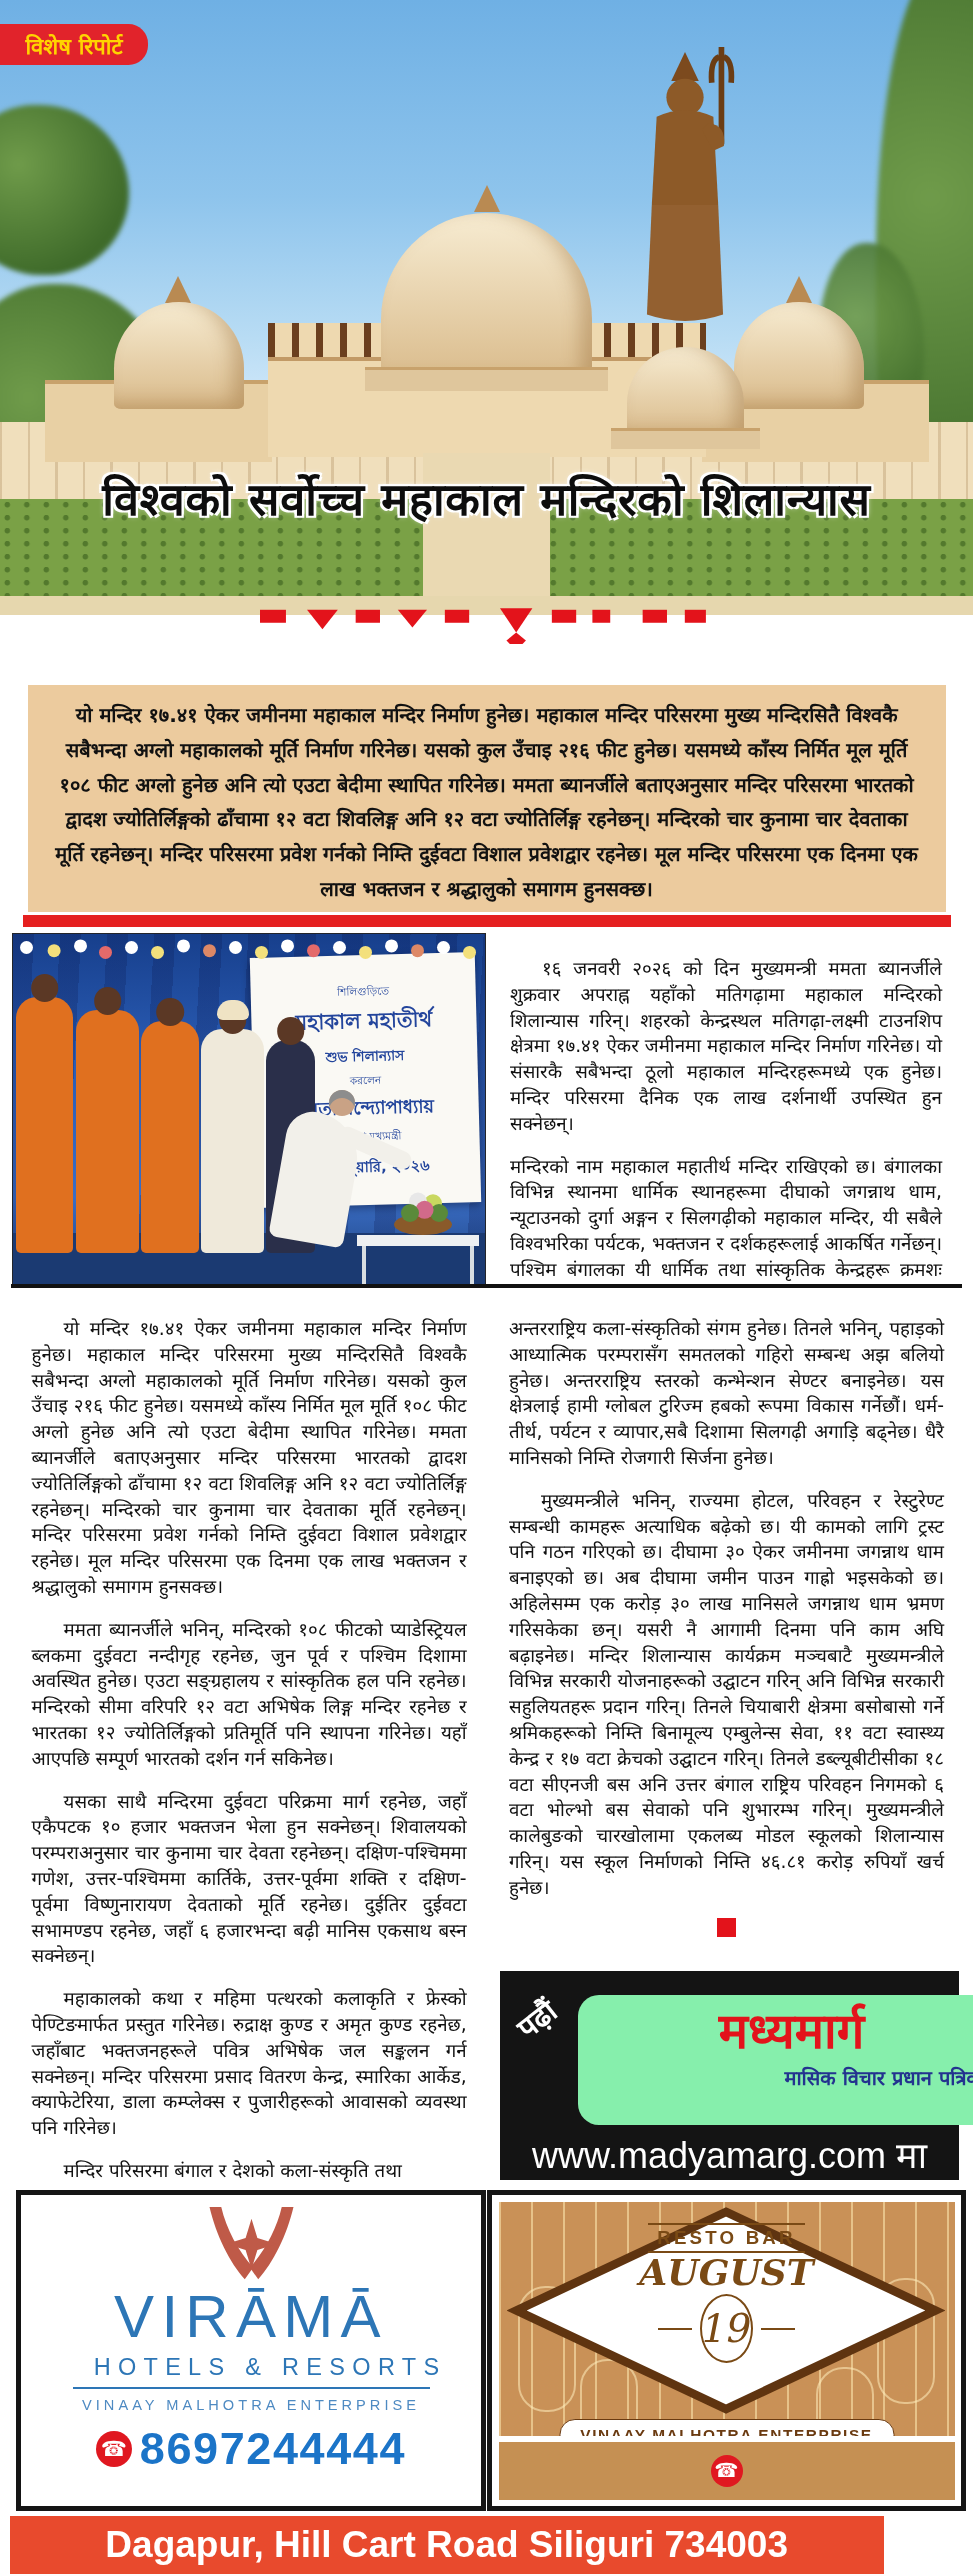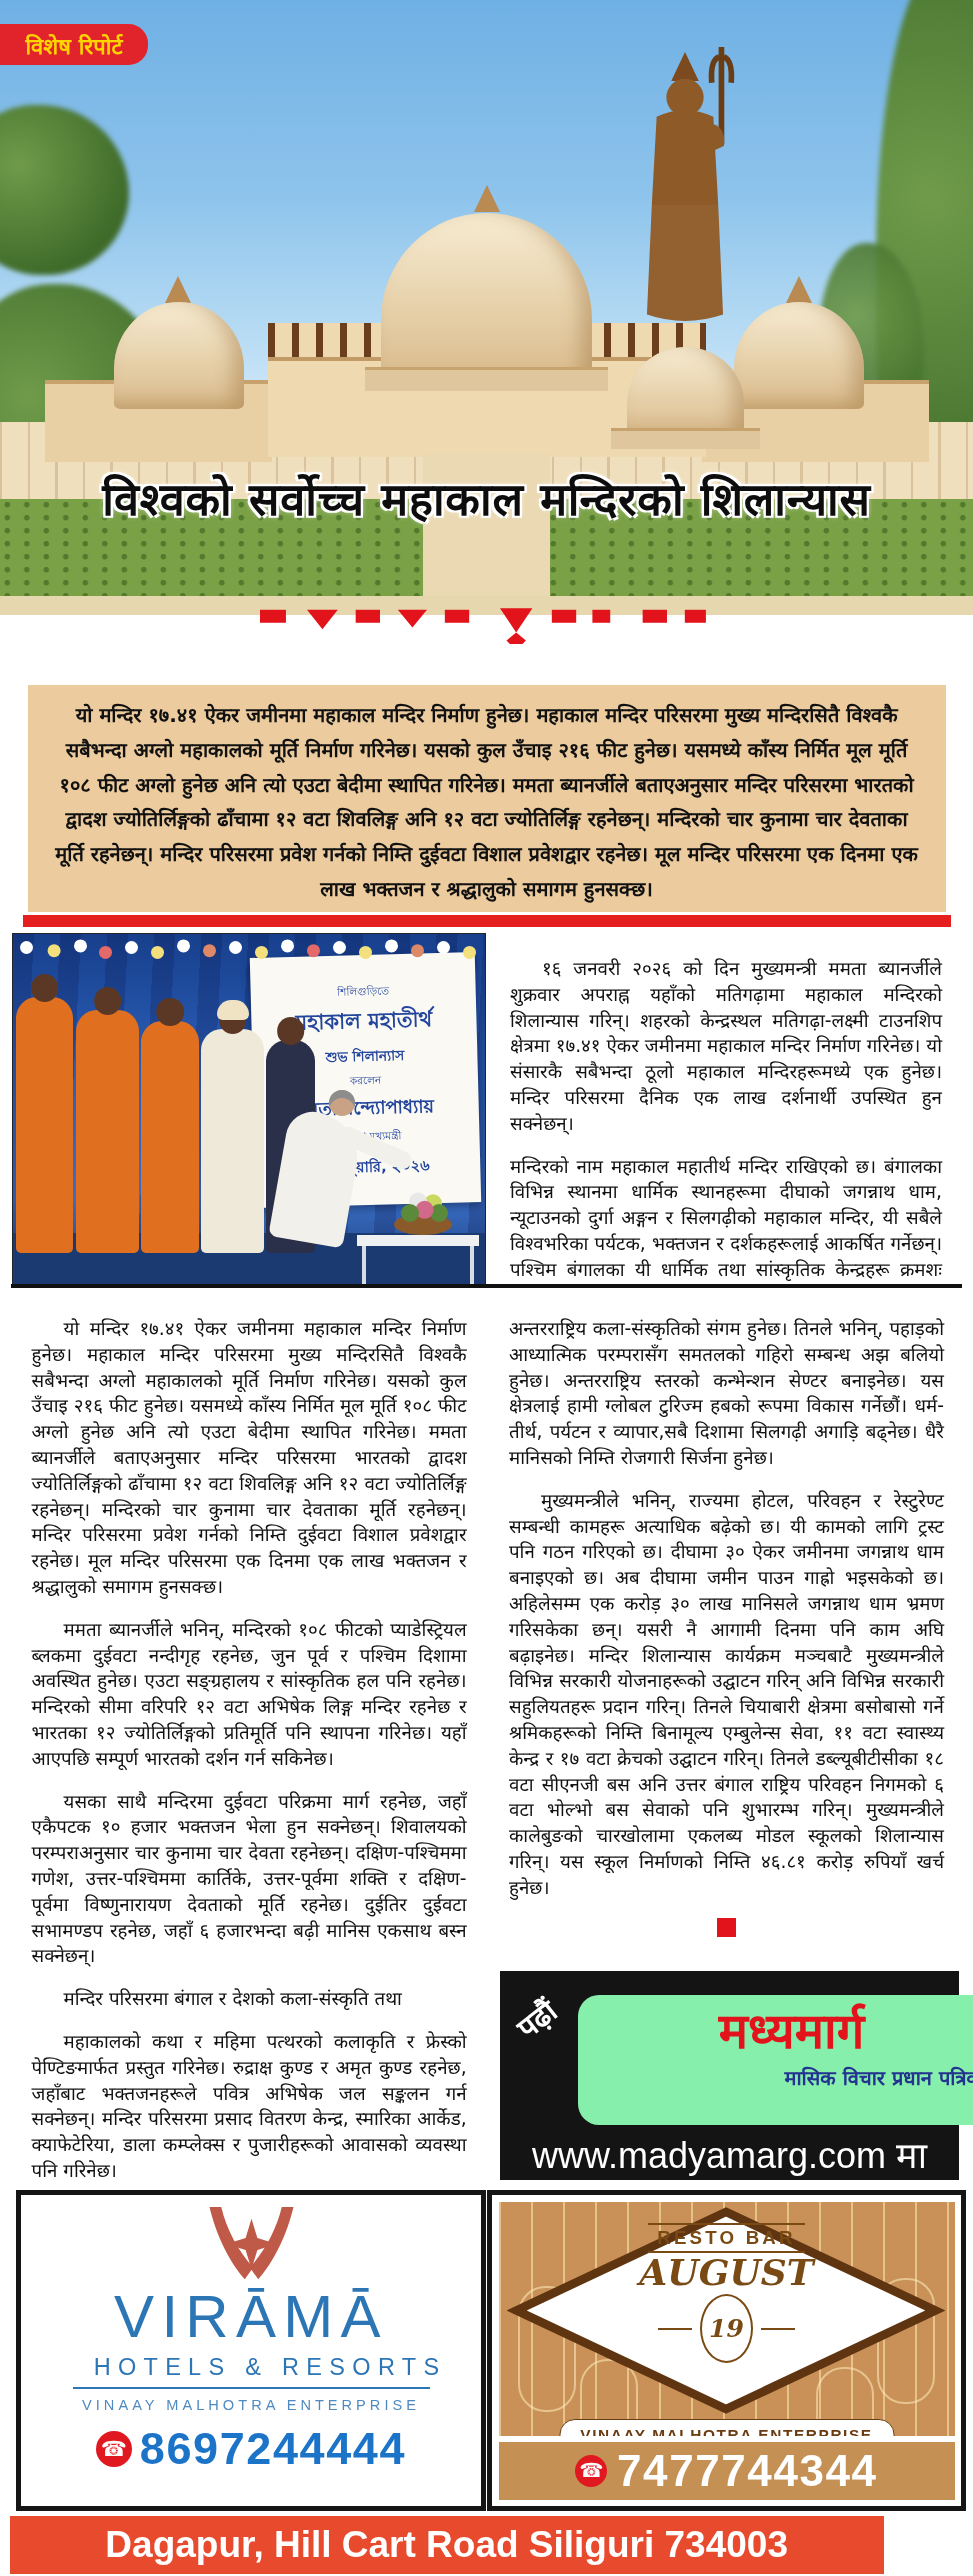--- a/index.html
+++ b/index.html
@@ -133,21 +133,21 @@
   .hoop{position:absolute;width:54px;height:122px;border:2.4px solid rgba(255,238,190,.55);border-radius:27.6px;}
   .aug-diamond{position:absolute;left:8px;top:3.2px;}
   .aug-inner{position:absolute;left:0;top:21px;width:100%;display:flex;flex-direction:column;
              align-items:center;color:#7a4a15;}
   .rb{font-family:"Liberation Sans",sans-serif;font-weight:700;font-size:18.7px;letter-spacing:3.2px;
       border-top:2.4px solid #7a4a15;border-bottom:2.4px solid #7a4a15;padding:2.4px 9.7px;}
   .aug-name{font-family:"DejaVu Serif",serif;font-style:italic;font-weight:700;font-size:36px;line-height:1.1;}
   .n19-row{display:flex;align-items:center;gap:8px;margin-top:1.6px;}
   .dash{width:34px;height:2.4px;background:#7a4a15;}
   .oval19{width:49px;height:65px;border:2.4px solid #7a4a15;border-radius:50%;display:flex;align-items:center;
-          justify-content:center;font-family:"DejaVu Serif",serif;font-style:italic;font-size:25px;font-weight:700;}
+          justify-content:center;font-family:"DejaVu Serif",serif;font-style:italic;font-size:39px;font-weight:400;}
   .aug-pill{position:absolute;left:50%;transform:translateX(-50%);top:217px;width:333px;height:31px;
       background:#fff;border:1.6px solid #6a3a10;border-radius:15.4px;display:flex;align-items:center;
       justify-content:center;font-family:"Liberation Sans",sans-serif;font-weight:700;font-size:15.4px;
       letter-spacing:1.6px;color:#6a3a10;z-index:2;}
   .aug-band{position:absolute;left:6.5px;right:6.5px;bottom:6.5px;height:58px;background:#c59053;
       display:flex;align-items:center;justify-content:center;gap:9.7px;}
   .a-phone{font-family:"Liberation Sans",sans-serif;font-weight:700;color:#fff;font-size:44px;letter-spacing:1.6px;}
 
   
   .footer{left:9.7px;top:2516px;width:874px;height:58px;background:#e84a2d;display:flex;
@@ -263,22 +263,22 @@
     <p>१६ जनवरी २०२६ को दिन मुख्यमन्त्री ममता ब्यानर्जीले शुक्रवार अपराह्न यहाँको मतिगढ़ामा महाकाल मन्दिरको शिलान्यास गरिन्। शहरको केन्द्रस्थल मतिगढ़ा-लक्ष्मी टाउनशिप क्षेत्रमा १७.४१ ऐकर जमीनमा महाकाल मन्दिर निर्माण गरिनेछ। यो संसारकै सबैभन्दा ठूलो महाकाल मन्दिरहरूमध्ये एक हुनेछ। मन्दिर परिसरमा दैनिक एक लाख दर्शनार्थी उपस्थित हुन सक्नेछन्।</p>
     <p class="noind">मन्दिरको नाम महाकाल महातीर्थ मन्दिर राखिएको छ। बंगालका विभिन्न स्थानमा धार्मिक स्थानहरूमा दीघाको जगन्नाथ धाम, न्यूटाउनको दुर्गा अङ्गन र सिलगढ़ीको महाकाल मन्दिर, यी सबैले विश्वभरिका पर्यटक, भक्तजन र दर्शकहरूलाई आकर्षित गर्नेछन्। पश्चिम बंगालका यी धार्मिक तथा सांस्कृतिक केन्द्रहरू क्रमशः अन्तरराष्ट्रिय स्तरको दर्शनीय स्थल बन्दै जानेछन्।</p>
   </div>
 
   <div class="ab black-rule"></div>
 
   <div class="ab col-left copy">
     <p>यो मन्दिर १७.४१ ऐकर जमीनमा महाकाल मन्दिर निर्माण हुनेछ। महाकाल मन्दिर परिसरमा मुख्य मन्दिरसितै विश्वकै सबैभन्दा अग्लो महाकालको मूर्ति निर्माण गरिनेछ। यसको कुल उँचाइ २१६ फीट हुनेछ। यसमध्ये काँस्य निर्मित मूल मूर्ति १०८ फीट अग्लो हुनेछ अनि त्यो एउटा बेदीमा स्थापित गरिनेछ। ममता ब्यानर्जीले बताएअनुसार मन्दिर परिसरमा भारतको द्वादश ज्योतिर्लिङ्गको ढाँचामा १२ वटा शिवलिङ्ग अनि १२ वटा ज्योतिर्लिङ्ग रहनेछन्। मन्दिरको चार कुनामा चार देवताका मूर्ति रहनेछन्। मन्दिर परिसरमा प्रवेश गर्नको निम्ति दुईवटा विशाल प्रवेशद्वार रहनेछ। मूल मन्दिर परिसरमा एक दिनमा एक लाख भक्तजन र श्रद्धालुको समागम हुनसक्छ।</p>
     <p>ममता ब्यानर्जीले भनिन्, मन्दिरको १०८ फीटको प्याडेस्ट्रियल ब्लकमा दुईवटा नन्दीगृह रहनेछ, जुन पूर्व र पश्चिम दिशामा अवस्थित हुनेछ। एउटा सङ्ग्रहालय र सांस्कृतिक हल पनि रहनेछ। मन्दिरको सीमा वरिपरि १२ वटा अभिषेक लिङ्ग मन्दिर रहनेछ र भारतका १२ ज्योतिर्लिङ्गको प्रतिमूर्ति पनि स्थापना गरिनेछ। यहाँ आएपछि सम्पूर्ण भारतको दर्शन गर्न सकिनेछ।</p>
     <p>यसका साथै मन्दिरमा दुईवटा परिक्रमा मार्ग रहनेछ, जहाँ एकैपटक १० हजार भक्तजन भेला हुन सक्नेछन्। शिवालयको परम्पराअनुसार चार कुनामा चार देवता रहनेछन्। दक्षिण-पश्चिममा गणेश, उत्तर-पश्चिममा कार्तिके, उत्तर-पूर्वमा शक्ति र दक्षिण-पूर्वमा विष्णुनारायण देवताको मूर्ति रहनेछ। दुईतिर दुईवटा सभामण्डप रहनेछ, जहाँ ६ हजारभन्दा बढ़ी मानिस एकसाथ बस्न सक्नेछन्।</p>
+    <p>महाकालको कथा र महिमा पत्थरको कलाकृति र फ्रेस्को पेण्टिङमार्फत प्रस्तुत गरिनेछ। रुद्राक्ष कुण्ड र अमृत कुण्ड रहनेछ, जहाँबाट भक्तजनहरूले पवित्र अभिषेक जल सङ्कलन गर्न सक्नेछन्। मन्दिर परिसरमा प्रसाद वितरण केन्द्र, स्मारिका आर्केड, क्याफेटेरिया, डाला कम्प्लेक्स र पुजारीहरूको आवासको व्यवस्था पनि गरिनेछ।</p>
     <p>मन्दिर परिसरमा बंगाल र देशको कला-संस्कृति तथा</p>
-    <p>महाकालको कथा र महिमा पत्थरको कलाकृति र फ्रेस्को पेण्टिङमार्फत प्रस्तुत गरिनेछ। रुद्राक्ष कुण्ड र अमृत कुण्ड रहनेछ, जहाँबाट भक्तजनहरूले पवित्र अभिषेक जल सङ्कलन गर्न सक्नेछन्। मन्दिर परिसरमा प्रसाद वितरण केन्द्र, स्मारिका आर्केड, क्याफेटेरिया, डाला कम्प्लेक्स र पुजारीहरूको आवासको व्यवस्था पनि गरिनेछ।</p>
   </div>
   <div class="ab col-right copy">
     <p class="noind">अन्तरराष्ट्रिय कला-संस्कृतिको संगम हुनेछ। तिनले भनिन्, पहाड़को आध्यात्मिक परम्परासँग समतलको गहिरो सम्बन्ध अझ बलियो हुनेछ। अन्तरराष्ट्रिय स्तरको कन्भेन्शन सेण्टर बनाइनेछ। यस क्षेत्रलाई हामी ग्लोबल टुरिज्म हबको रूपमा विकास गर्नेछौं। धर्म-तीर्थ, पर्यटन र व्यापार,सबै दिशामा सिलगढ़ी अगाड़ि बढ्नेछ। धैरै मानिसको निम्ति रोजगारी सिर्जना हुनेछ।</p>
     <p>मुख्यमन्त्रीले भनिन्, राज्यमा होटल, परिवहन र रेस्टुरेण्ट सम्बन्धी कामहरू अत्याधिक बढ़ेको छ। यी कामको लागि ट्रस्ट पनि गठन गरिएको छ। दीघामा ३० ऐकर जमीनमा जगन्नाथ धाम बनाइएको छ। अब दीघामा जमीन पाउन गाह्रो भइसकेको छ। अहिलेसम्म एक करोड़ ३० लाख मानिसले जगन्नाथ धाम भ्रमण गरिसकेका छन्। यसरी नै आगामी दिनमा पनि काम अघि बढ़ाइनेछ। मन्दिर शिलान्यास कार्यक्रम मञ्चबाटै मुख्यमन्त्रीले विभिन्न सरकारी योजनाहरूको उद्घाटन गरिन् अनि विभिन्न सरकारी सहुलियतहरू प्रदान गरिन्। तिनले चियाबारी क्षेत्रमा बसोबासो गर्ने श्रमिकहरूको निम्ति बिनामूल्य एम्बुलेन्स सेवा, ११ वटा स्वास्थ्य केन्द्र र १७ वटा क्रेचको उद्घाटन गरिन्। तिनले डब्ल्यूबीटीसीका १८ वटा सीएनजी बस अनि उत्तर बंगाल राष्ट्रिय परिवहन निगमको ६ वटा भोल्भो बस सेवाको पनि शुभारम्भ गरिन्। मुख्यमन्त्रीले कालेबुङको चारखोलामा एकलब्य मोडल स्कूलको शिलान्यास गरिन्। यस स्कूल निर्माणको निम्ति ४६.८१ करोड़ रुपियाँ खर्च हुनेछ।</p>
     <div class="endmark"></div>
   </div>
 
   <div class="ab mad">
     <div class="mad-read">पढ़ौं</div>
     <div class="mad-yellow">
@@ -319,21 +319,20 @@
         <div class="n19-row">
           <div class="dash"></div>
           <div class="oval19">19</div>
           <div class="dash"></div>
         </div>
       </div>
       <div class="aug-pill">VINAAY MALHOTRA ENTERPRISE</div>
     </div>
     <div class="aug-band">
       <div class="ph-ic" style="width:32px;height:32px;font-size:19.5px;">☎</div>
-      <div class="a-phone">7477744344</div>
     </div>
   </div>
 
   <div class="ab footer">
     <span>Dagapur, Hill Cart Road Siliguri 734003</span>
   </div>
 
 </div>
 
 

